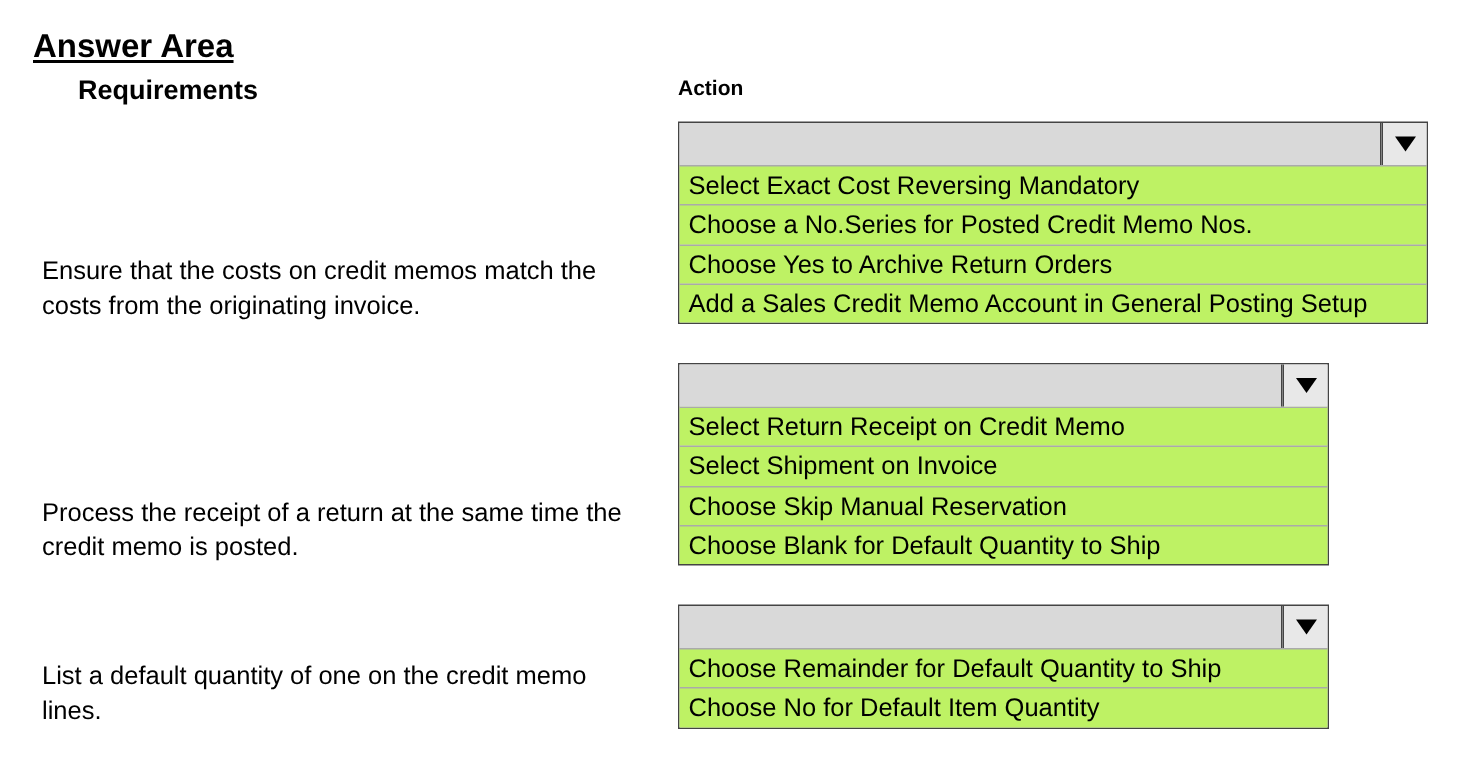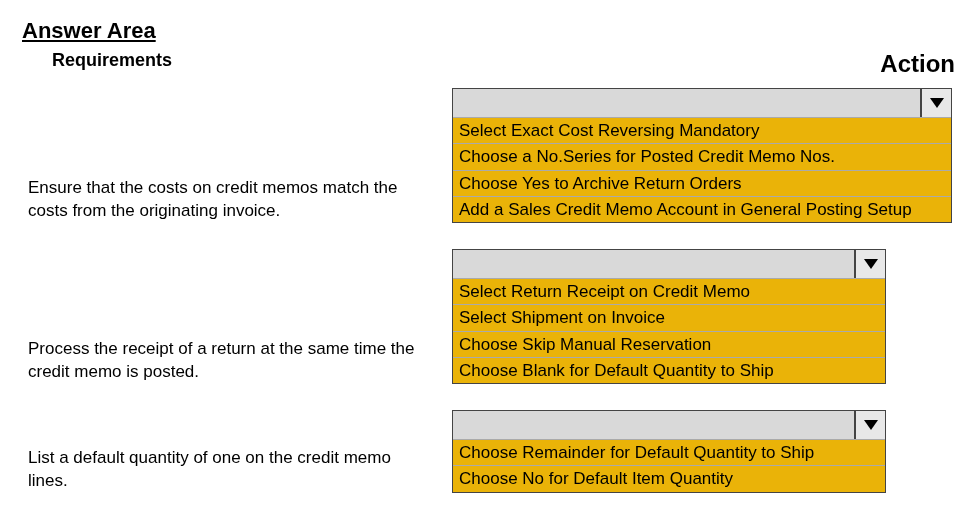--- a/index.html
+++ b/index.html
@@ -22,23 +22,23 @@
       margin-bottom: 10px;
     }
     .req-head {
       width: 430px;
       font-weight: bold;
       font-size: 18px;
       padding-left: 30px;
     }
     .act-head {
       flex: 1;
-      text-align: right;
+      text-align: left;
       font-weight: bold;
-      font-size: 24px;
+      font-size: 14px;
     }
     .row {
       display: flex;
       align-items: flex-end;
       margin-bottom: 26px;
     }
     .req-cell {
       width: 430px;
       padding-right: 28px;
       padding-left: 6px;
@@ -65,21 +65,21 @@
       height: 28px;
       background: #e8e8e8;
       border-left: 1px solid #444;
       display: flex;
       align-items: center;
       justify-content: center;
     }
     .dd-opt {
       border-top: 1px solid #aaa;
       padding: 2px 6px;
-      background: #eab308;
+      background: #bef264;
       white-space: nowrap;
       line-height: 1.25;
     }
     .dd-opt:first-of-type { border-top: 1px solid #444; }
     .tri {
       width: 0; height: 0;
       border-left: 7px solid transparent;
       border-right: 7px solid transparent;
       border-top: 10px solid #000;
     }

